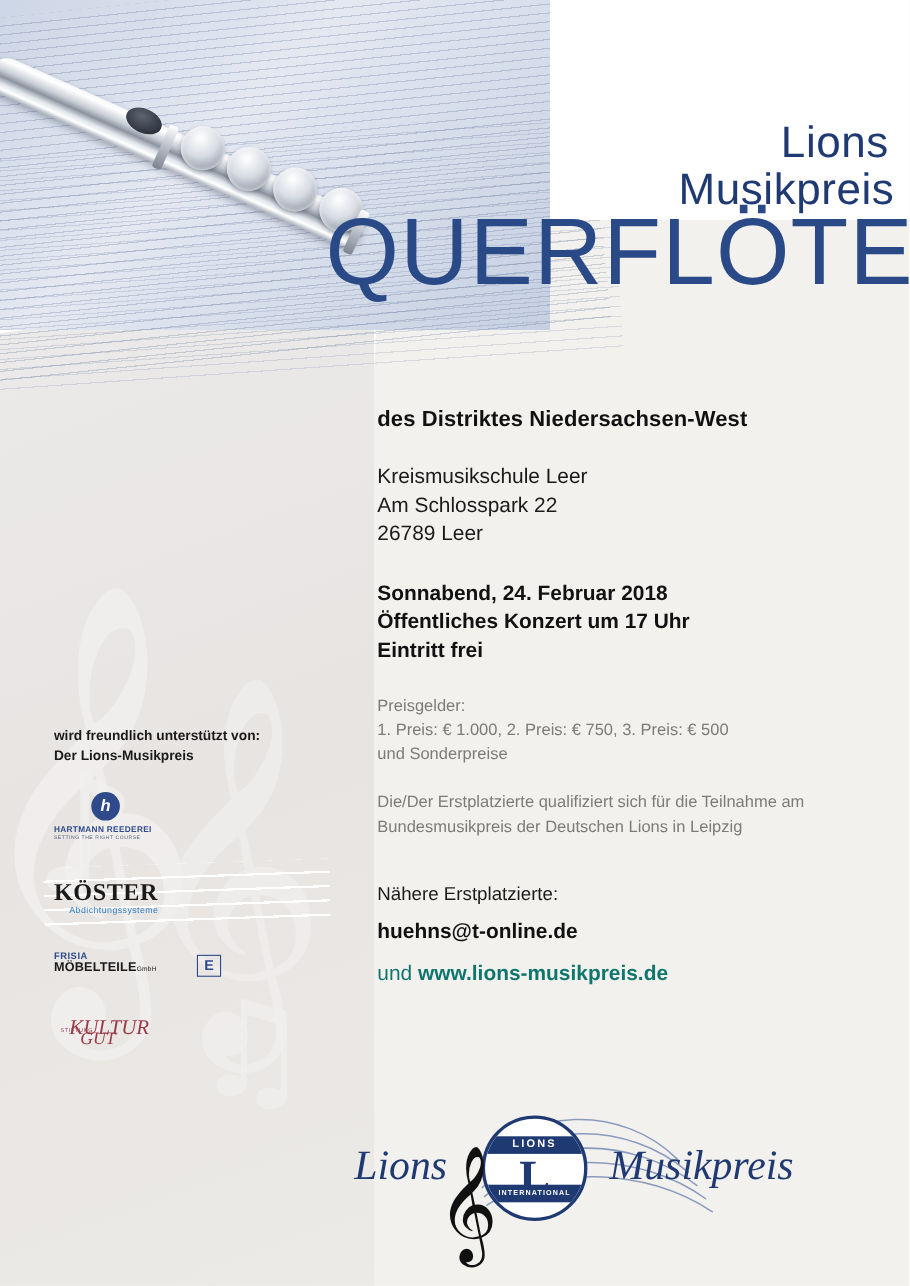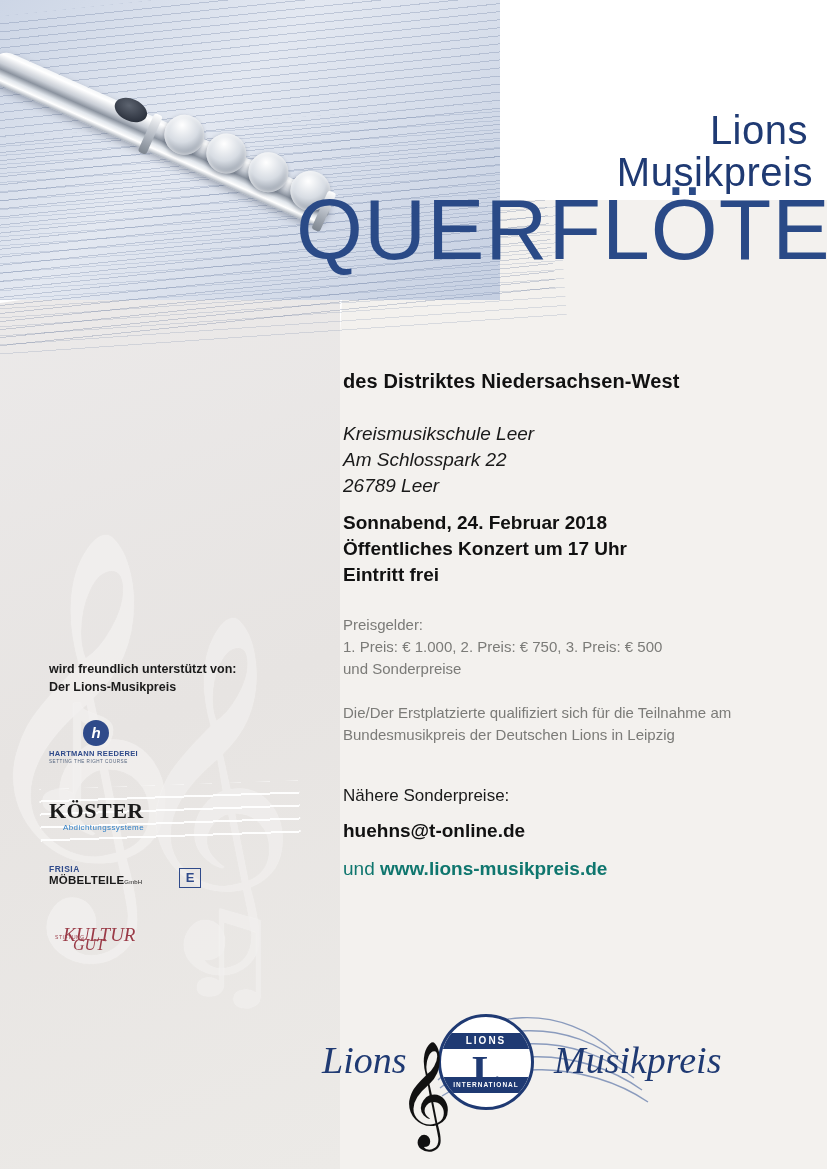--- a/index.html
+++ b/index.html
@@ -209,22 +209,21 @@
     font-size: 20px;
     font-weight: bold;
     color: #111111;
     margin-bottom: 28px;
     letter-spacing: 0.1px;
   }
   .addr {
     font-size: 19px;
     line-height: 26px;
     color: #1a1a1a;
-    margin-bottom: 11px;
-    font-style: italic;
+    margin-bottom: 28px;
   }
   .date-block {
     font-size: 19px;
     line-height: 26px;
     font-weight: bold;
     color: #111111;
     margin-bottom: 26px;
   }
   .prizes {
     font-size: 15px;
@@ -490,21 +489,21 @@
       <div>Preisgelder:</div>
       <div>1. Preis: € 1.000, 2. Preis: € 750, 3. Preis: € 500</div>
       <div>und Sonderpreise</div>
     </div>
 
     <div class="qualify">
       <div>Die/Der Erstplatzierte qualifiziert sich für die Teilnahme am</div>
       <div>Bundesmusikpreis der Deutschen Lions in Leipzig</div>
     </div>
 
-    <div class="info-label">Nähere Sonderpreise:</div>
+    <div class="info-label">Nähere Erstplatzierte:</div>
     <div class="info-mail">huehns@t-online.de</div>
     <div class="info-web">
       <span>und </span><b>www.lions-musikpreis.de</b>
     </div>
   </div>
 
   <div class="sponsors">
     <div class="sponsor-head">
       <div>wird freundlich unterstützt von:</div>
       <div>Der Lions-Musikpreis</div>

